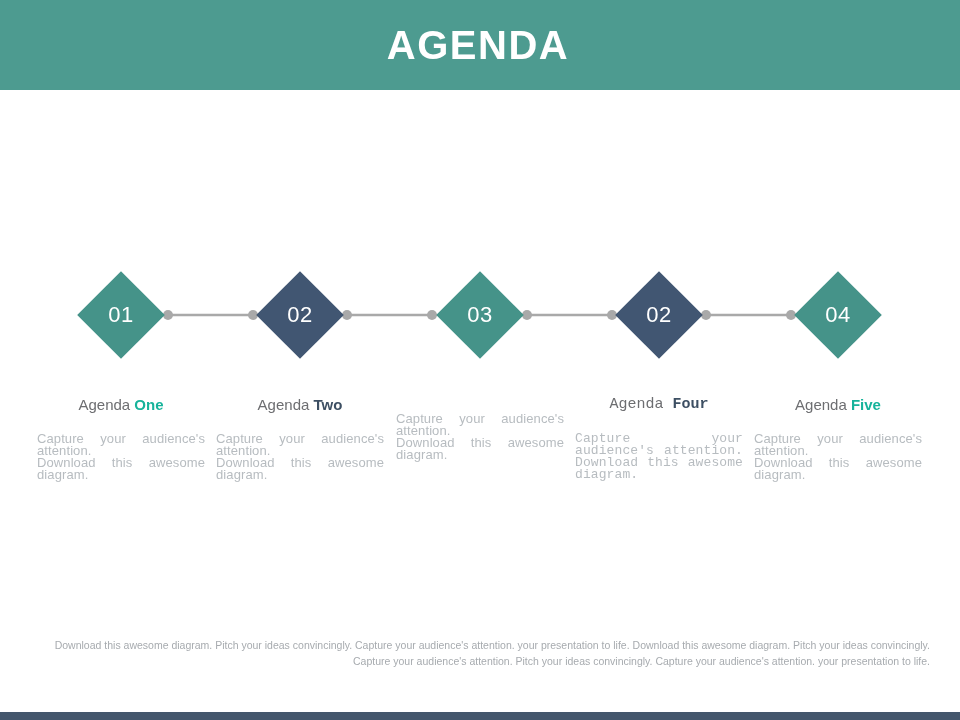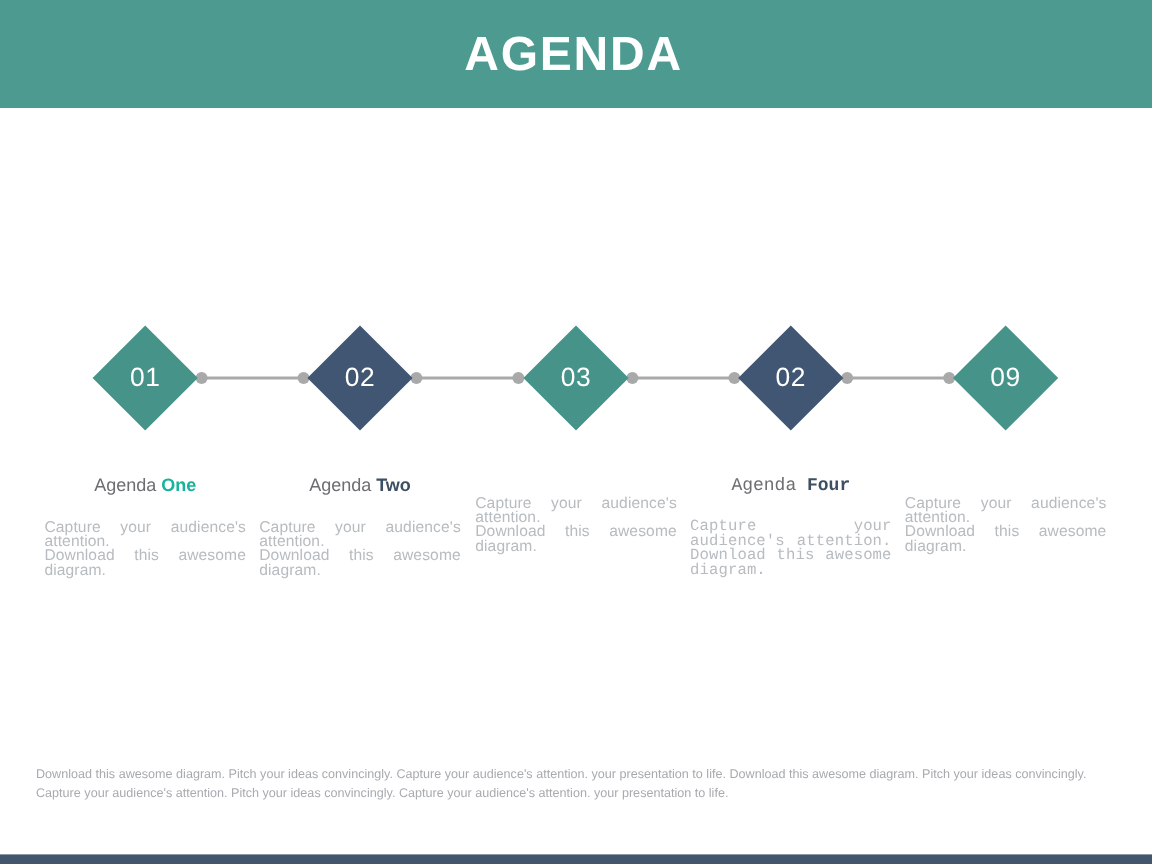--- a/index.html
+++ b/index.html
@@ -142,21 +142,21 @@
 
   
   .footer-text {
     position: absolute;
     left: 30px;
     top: 547px;  
     width: 900px;
     font-size: 10.5px;
     line-height: 16px;
     color: #a7abaf;
-    text-align: left;
+    text-align: right;
   }
 
   
   .bottom-bar {
     position: absolute;
     left: 0;
     top: 712px;
     width: 960px;
     height: 8px;
     background: #44566c;
@@ -198,21 +198,21 @@
         <div class="node" style="left: 480px;">
           <div class="diamond teal"></div>
           <div class="node-number">03</div>
         </div>
         <div class="node" style="left: 659px;">
           <div class="diamond navy"></div>
           <div class="node-number">02</div>
         </div>
         <div class="node" style="left: 838px;">
           <div class="diamond teal"></div>
-          <div class="node-number">09</div>
+          <div class="node-number">04</div>
         </div>
       </div>
   </div>
 
   <div class="captions" id="captions-host">
       <div class="caption" style="left: 121px;">
         <div class="caption-title"><span>Agenda </span><span class="accent-teal">One</span></div>
         <div class="caption-desc">
           <span>Capture your audience's attention.</span>
           <span>Download this awesome diagram.</span>
@@ -232,20 +232,21 @@
         </div>
       </div>
       <div class="caption" style="left: 659px; font-family: Liberation Mono, monospace;">
         <div class="caption-title"><span>Agenda </span><span class="accent-navy">Four</span></div>
         <div class="caption-desc">
           <span>Capture your audience's attention.</span>
           <span>Download this awesome diagram.</span>
         </div>
       </div>
       <div class="caption" style="left: 838px;">
+        <div class="caption-title"><span>Agenda </span><span class="accent-teal">Five</span></div>
         <div class="caption-desc">
           <span>Capture your audience's attention.</span>
           <span>Download this awesome diagram.</span>
         </div>
       </div>
     </div>
 
   <div class="footer-text">Download this awesome diagram. Pitch your ideas convincingly. Capture your audience's attention. your presentation to life. Download this awesome diagram. Pitch your ideas convincingly. Capture your audience's attention. Pitch your ideas convincingly. Capture your audience's attention. your presentation to life.</div>
 </div>
 

